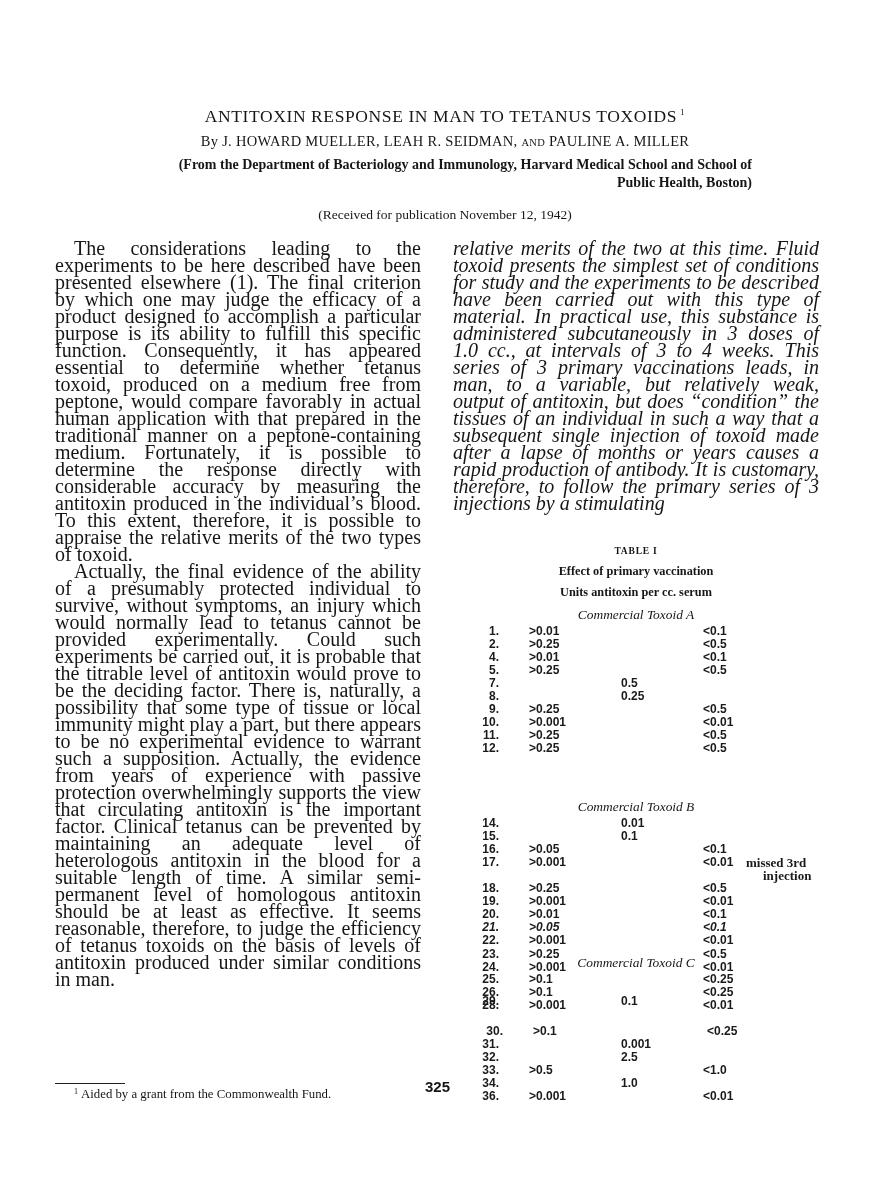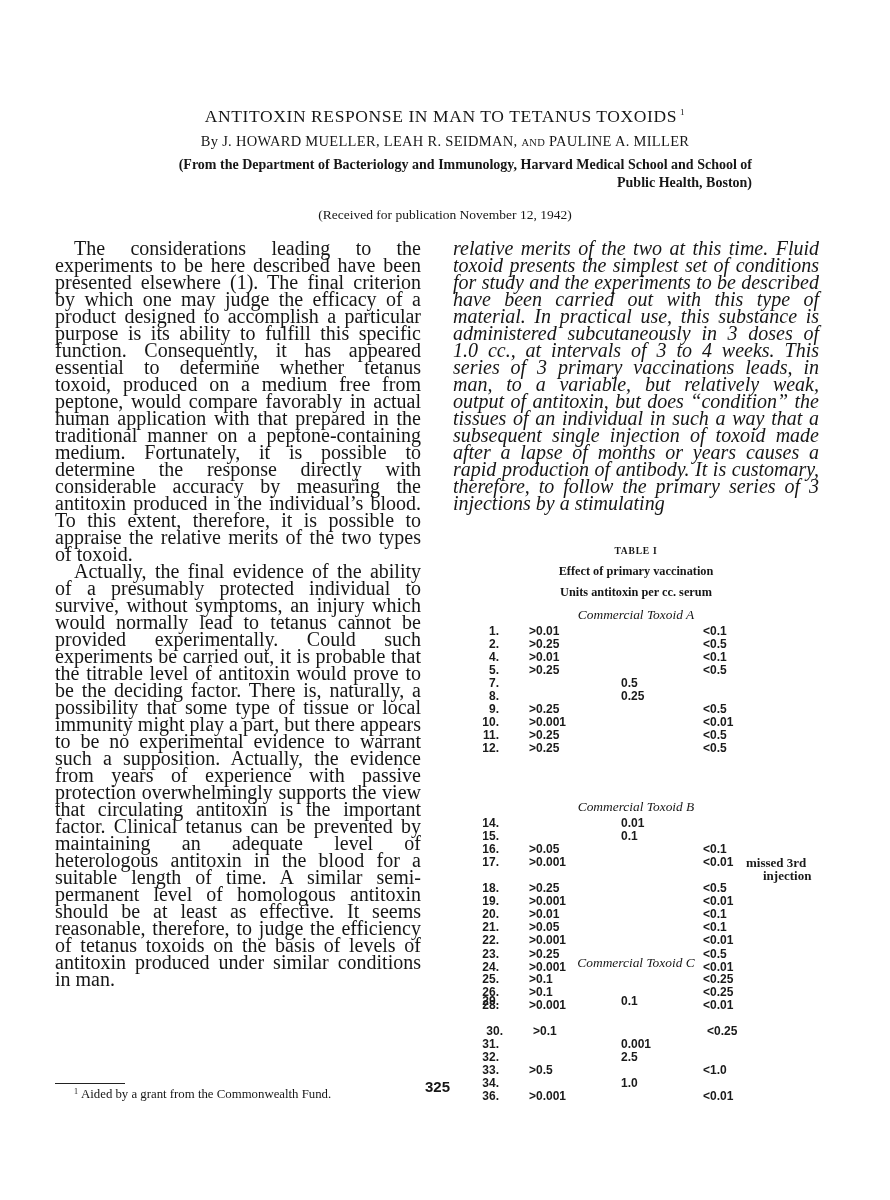--- a/index.html
+++ b/index.html
@@ -260,21 +260,21 @@
       <span class="lt">&lt;0.01</span>
       <span class="note"></span>
     </div>
     <div class="abs trow" style="left: 0px; width: 890px; top: 908.3px; padding-left: 15px;">
       <span class="num">20.</span>
       <span class="gt">&gt;0.01</span>
       <span class="mid"></span>
       <span class="lt">&lt;0.1</span>
       <span class="note"></span>
     </div>
-    <div class="abs trow" style="left: 0px; width: 874px; top: 921.4px;">
+    <div class="abs trow" style="left: 0px; width: 874px; top: 921.4px; font-style: italic;">
       <span class="num">21.</span>
       <span class="gt">&gt;0.05</span>
       <span class="mid"></span>
       <span class="lt">&lt;0.1</span>
       <span class="note"></span>
     </div>
     <div class="abs trow" style="left: 0px; width: 890px; top: 934.4px;">
       <span class="num">22.</span>
       <span class="gt">&gt;0.001</span>
       <span class="mid"></span>

